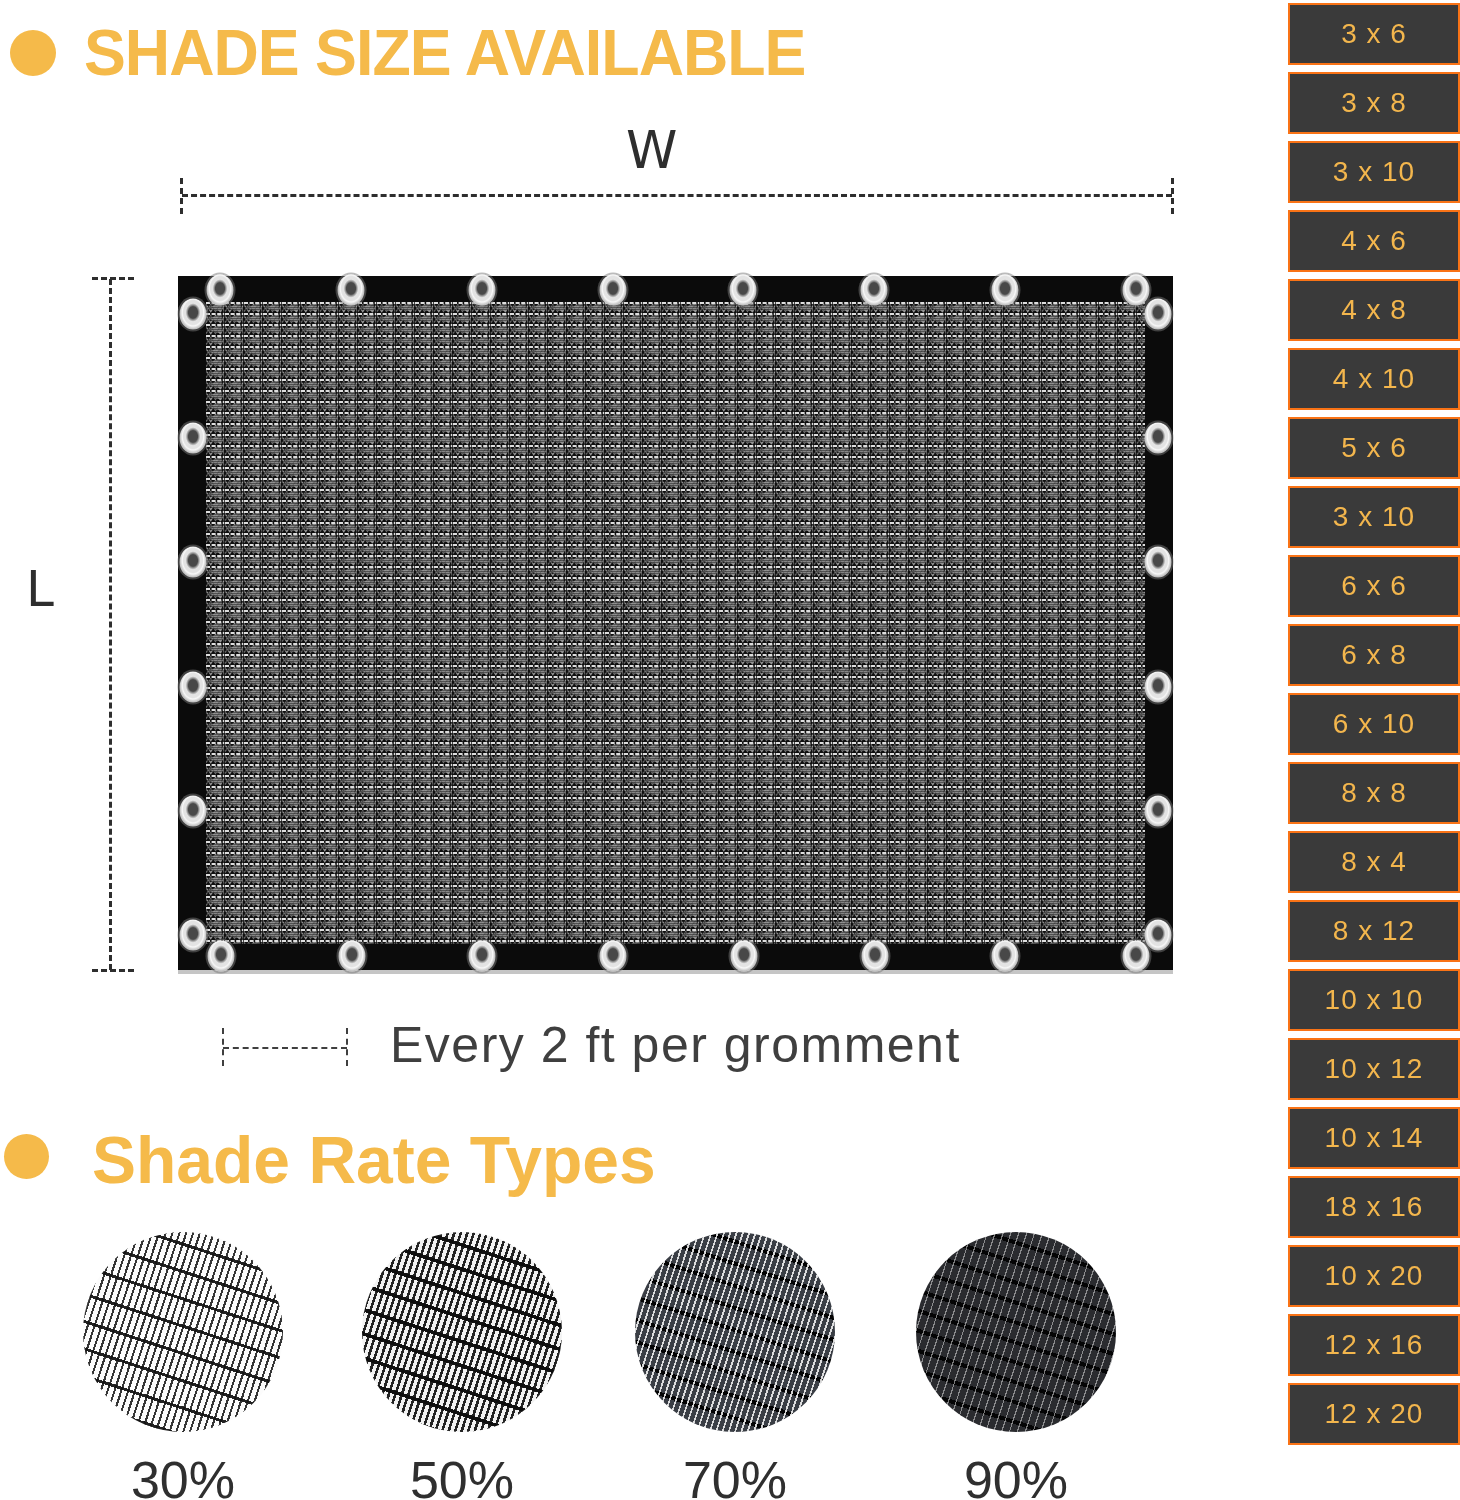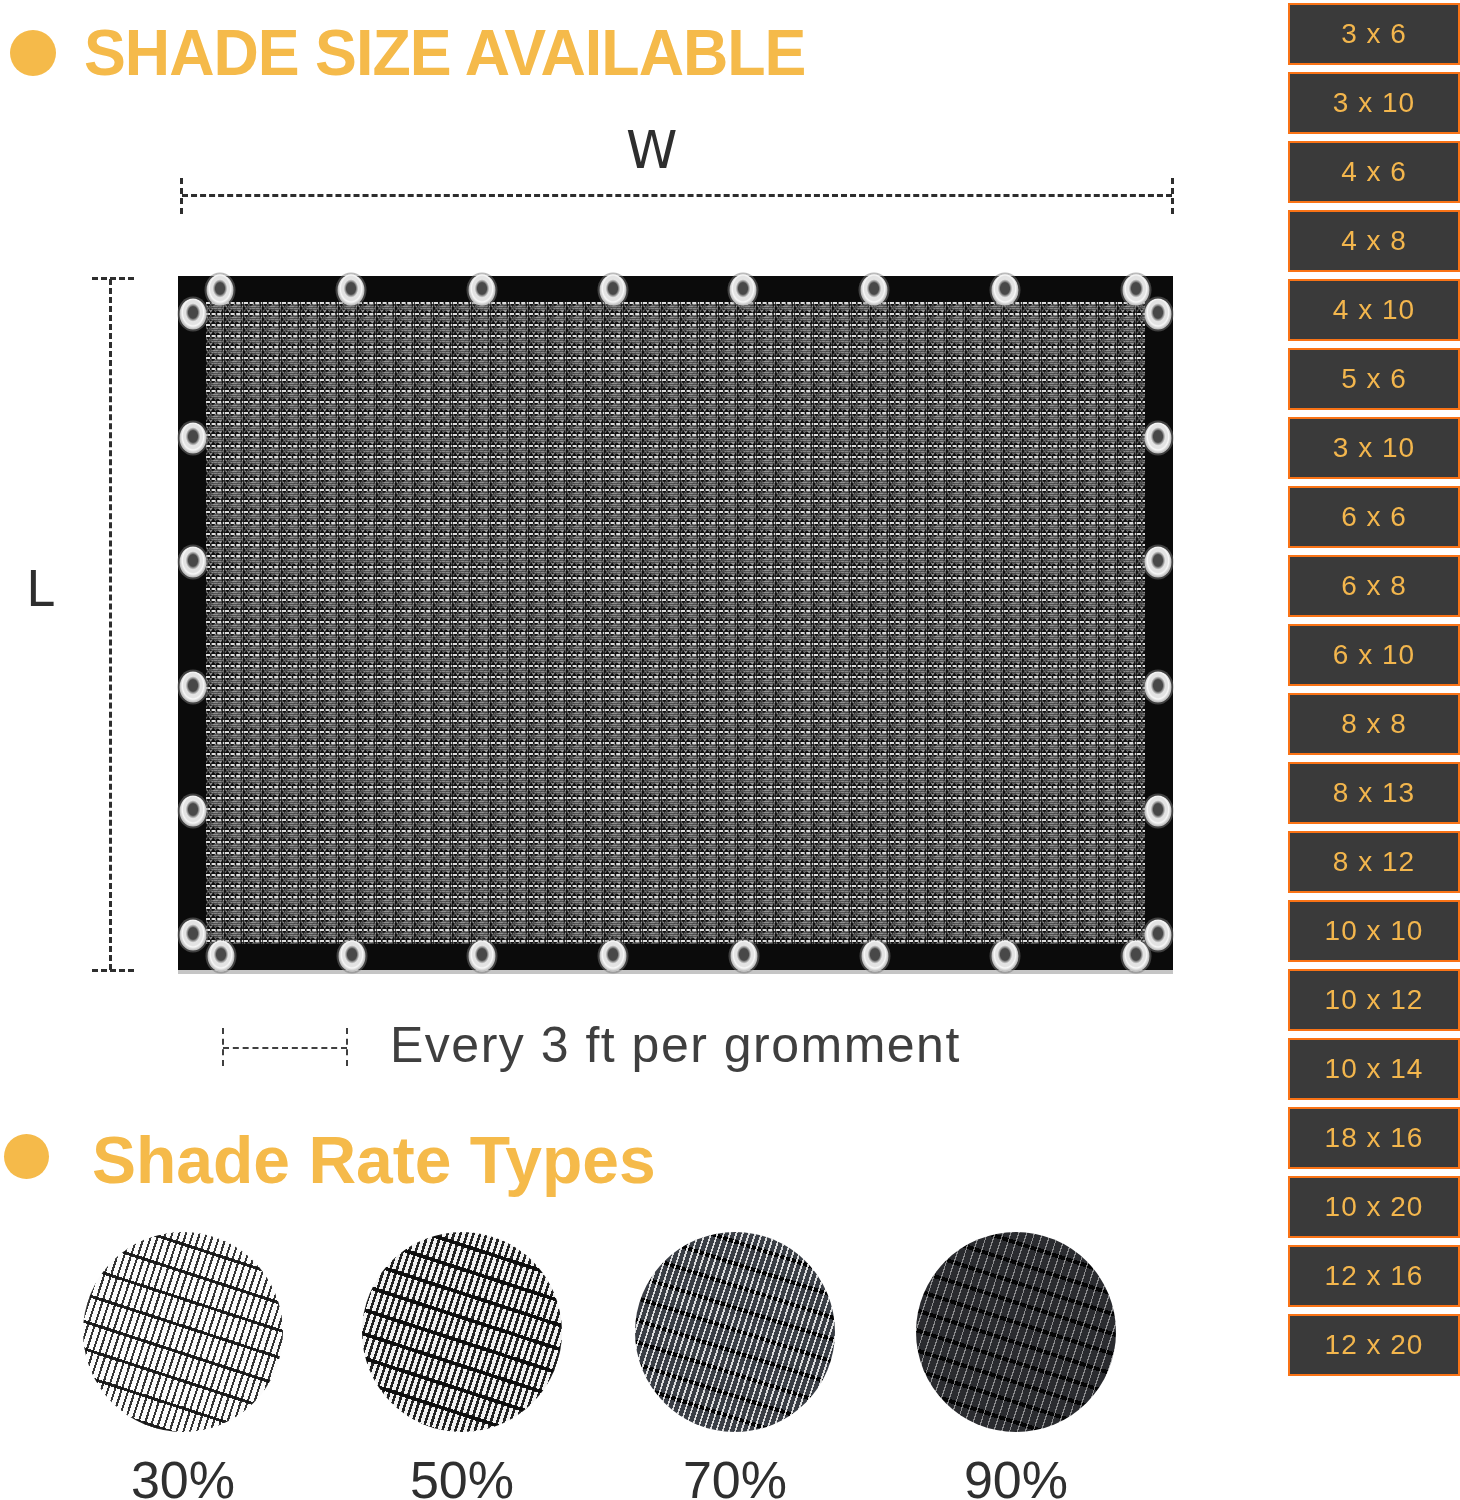--- a/index.html
+++ b/index.html
@@ -155,21 +155,21 @@
       <div class="grommet" style="left: 1158px; top: 686.6px;"></div>
       <div class="grommet" style="left: 1158px; top: 810.8px;"></div>
       <div class="grommet" style="left: 1158px; top: 935px;"></div>
     </div>
 
   <div class="bracket">
     <span class="tick"></span>
     <span class="dash"></span>
     <span class="tick right"></span>
   </div>
-  <div class="note">Every 3 ft per gromment</div>
+  <div class="note">Every 2 ft per gromment</div>
 
   <span class="bullet bullet-2"></span>
   <div class="h2">Shade Rate Types</div>
 
   <div>
       <div class="rate-item" style="left: 83px;">
         <div class="swatch rate-light"></div>
         <div class="rate-label">30%</div>
       </div>
       <div class="rate-item" style="left: 362px;">
@@ -181,31 +181,32 @@
         <div class="rate-label">70%</div>
       </div>
       <div class="rate-item" style="left: 916px;">
         <div class="swatch rate-darkest"></div>
         <div class="rate-label">90%</div>
       </div>
     </div>
 
   <div class="size-list">
       <div class="size-option">3 x 6</div>
+      <div class="size-option">3 x 8</div>
       <div class="size-option">3 x 10</div>
       <div class="size-option">4 x 6</div>
       <div class="size-option">4 x 8</div>
       <div class="size-option">4 x 10</div>
       <div class="size-option">5 x 6</div>
       <div class="size-option">3 x 10</div>
       <div class="size-option">6 x 6</div>
       <div class="size-option">6 x 8</div>
       <div class="size-option">6 x 10</div>
       <div class="size-option">8 x 8</div>
-      <div class="size-option">8 x 13</div>
+      <div class="size-option">8 x 4</div>
       <div class="size-option">8 x 12</div>
       <div class="size-option">10 x 10</div>
       <div class="size-option">10 x 12</div>
       <div class="size-option">10 x 14</div>
       <div class="size-option">18 x 16</div>
       <div class="size-option">10 x 20</div>
       <div class="size-option">12 x 16</div>
       <div class="size-option">12 x 20</div>
     </div>
 

